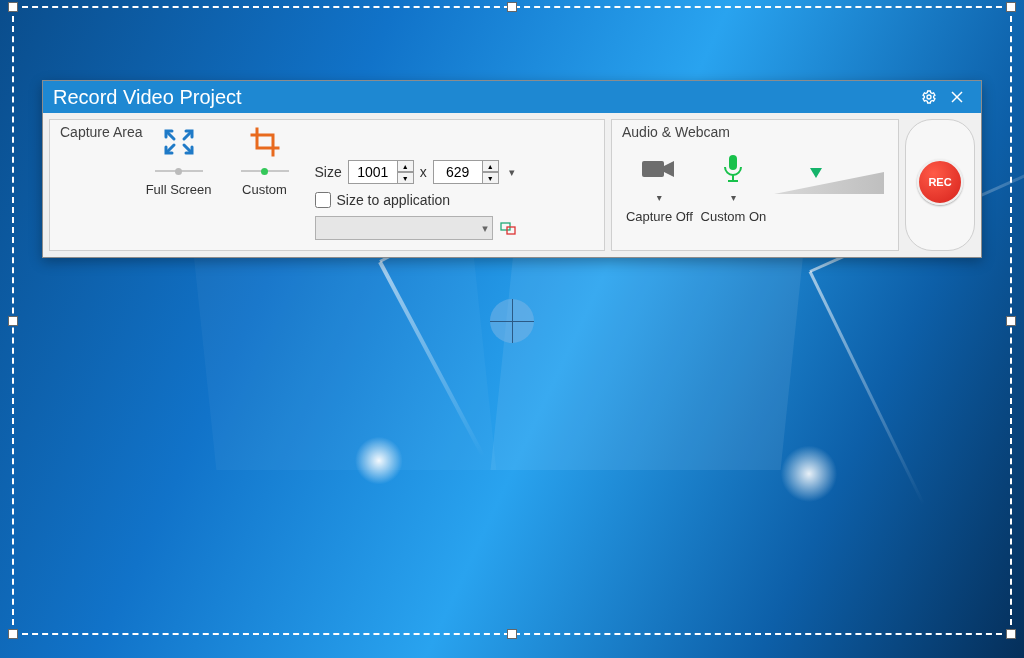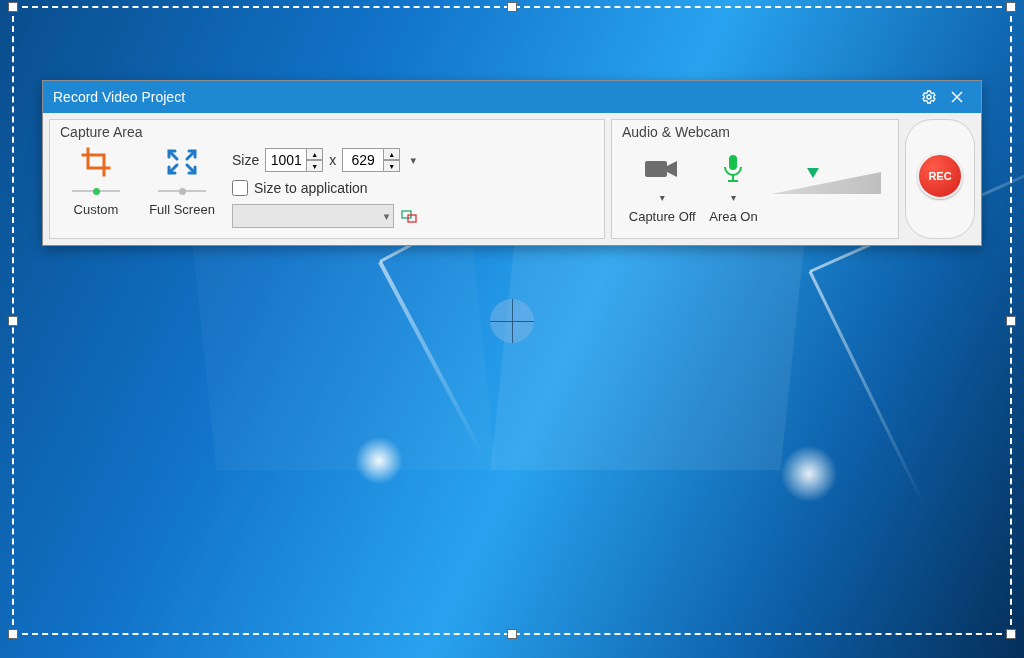--- a/index.html
+++ b/index.html
@@ -50,52 +50,52 @@
 
   
   .dialog {
     position:absolute; left:42px; top:80px; width:940px;
     background:#f0f0f0; border:1px solid #8c8c8c;
     box-shadow:0 4px 12px rgba(0,0,0,0.3);
   }
   .titlebar {
     height:32px; background:#1e88d2; color:#fff;
     display:flex; align-items:center; padding:0 10px;
-    font-size:14px; font-weight:400;
+    font-size:20px; font-weight:400;
   }
   .titlebar .spacer { flex:1; }
   .titlebar .tb-btn { width:28px; height:28px; display:flex; align-items:center; justify-content:center; cursor:pointer; }
   .titlebar svg { stroke:#fff; }
 
   .body { display:flex; padding:6px; gap:6px; }
   .panel {
     background:#f7f7f7; border:1px solid #cfcfcf;
     padding:4px 10px 10px 10px;
   }
   .panel-title { font-size:14px; color:#444; padding-bottom:4px; }
-  .panel.capture { flex:1; display:flex; flex-direction:column; }
+  .panel.capture { flex:1; display:flex; flex-direction:row; }
   .panel.audio   { width:288px; }
   .panel.rec     { width:70px; display:flex; align-items:center; justify-content:center;border-radius:27px; }
 
   .capture-row { display:flex; gap:14px; align-items:flex-start; }
   .mode-btn {
     width:72px; display:flex; flex-direction:column; align-items:center; gap:6px;
     cursor:pointer; font-size:13px; color:#333;
   }
   .mode-icon { width:44px; height:36px; display:flex; align-items:center; justify-content:center; }
   .mode-track { width:48px; height:10px; display:flex; align-items:center; justify-content:center; position:relative; }
   .mode-track .line { position:absolute; width:100%; height:2px; background:#c8c8c8; top:4px; }
   .mode-track .dot  { width:7px; height:7px; border-radius:50%; background:#bbb; position:relative; }
   .mode-track .dot.green { background:#34c759; }
 
-  .size-block { display:flex; flex-direction:column; gap:8px; padding-top:4px; }
+  .size-block { display:flex; flex-direction:column; gap:8px; padding-top:4px;margin-top:32px; }
   .size-row { display:flex; align-items:center; gap:6px; font-size:14px; color:#333; }
   .spinbox { display:flex; }
   .spinbox input {
-    width:42px; height:24px; border:1px solid #9c9c9c; text-align:center;
+    width:50px; height:24px; border:1px solid #9c9c9c; text-align:center;
     font-size:14px; background:#fff;
   }
   .spinbox .arrows { width:16px; display:flex; flex-direction:column; }
   .spinbox .arrows button {
     flex:1; border:1px solid #9c9c9c; border-left:none; background:#f3f3f3;
     font-size:7px; line-height:1; cursor:pointer; padding:0;
   }
   .preset-chevron { width:14px; text-align:center; color:#555; cursor:pointer; font-size:11px;}
 
   .lock-row { display:flex; align-items:center; gap:6px; font-size:14px; color:#333; }
@@ -180,52 +180,52 @@
   </div>
 
   <div class="body">
 
     <div class="panel capture">
       <div class="panel-title">Capture Area</div>
       <div class="capture-row">
 
         <div class="mode-btn">
           <div class="mode-icon">
-            <svg width="34" height="30" viewBox="0 0 34 30" stroke="#e86a1e" stroke-width="3" fill="none" stroke-linecap="square">
-              <path d="M9 2 L9 21 L30 21"></path>
-                <path d="M4 8 L25 8 L25 28"></path>
-            </svg>
-          </div>
-          <div class="mode-track">
-              <div class="line"></div>
-              <div class="dot green"></div>
-            </div>
-          <span>Custom</span>
-        </div>
-
-        <div class="mode-btn">
-          <div class="mode-icon">
             <svg width="34" height="30" viewBox="0 0 34 30" stroke="#1f7ac7" stroke-width="3" fill="none" stroke-linecap="round">
               <path d="M4 10 L4 4 L10 4"></path>
                 <path d="M24 4 L30 4 L30 10"></path>
               <path d="M30 20 L30 26 L24 26"></path>
                 <path d="M10 26 L4 26 L4 20"></path>
               <line x1="6" y1="6" x2="12" y2="12"></line>
                 <line x1="28" y1="6" x2="22" y2="12"></line>
               <line x1="28" y1="24" x2="22" y2="18"></line>
                 <line x1="6" y1="24" x2="12" y2="18"></line>
             </svg>
           </div>
           <div class="mode-track">
               <div class="line"></div>
               <div class="dot"></div>
             </div>
           <span>Full Screen</span>
         </div>
 
+        <div class="mode-btn">
+          <div class="mode-icon">
+            <svg width="34" height="30" viewBox="0 0 34 30" stroke="#e86a1e" stroke-width="3" fill="none" stroke-linecap="square">
+              <path d="M9 2 L9 21 L30 21"></path>
+                <path d="M4 8 L25 8 L25 28"></path>
+            </svg>
+          </div>
+          <div class="mode-track">
+              <div class="line"></div>
+              <div class="dot green"></div>
+            </div>
+          <span>Custom</span>
+        </div>
+
         <div class="size-block">
           <div class="size-row">
             <span>Size</span>
             <div class="spinbox">
               <input value="1001" style="">
               <div class="arrows">
                 <button>▲</button>
                 <button>▼</button>
               </div>
             </div>
@@ -277,21 +277,21 @@
         <div class="audio-btn">
           <div class="audio-icon">
             <svg width="22" height="30" viewBox="0 0 22 30" fill="#18c14b">
               <rect x="7" y="1" width="8" height="15" rx="4"></rect>
               <path d="M3 13a8 8 0 0 0 16 0" fill="none" stroke="#18c14b" stroke-width="2"></path>
               <line x1="11" y1="21" x2="11" y2="27" stroke="#18c14b" stroke-width="2"></line>
               <line x1="6" y1="27" x2="16" y2="27" stroke="#18c14b" stroke-width="2"></line>
             </svg>
           </div>
           <span class="mini-chevron">▾</span>
-          <span>Area On</span>
+          <span>Custom On</span>
         </div>
 
         <div class="volume">
           <div class="tri"></div>
           <div class="marker" id="volMarker" style="left: 35.8px;"></div>
         </div>
       </div>
     </div>
 
     <div class="panel rec">

